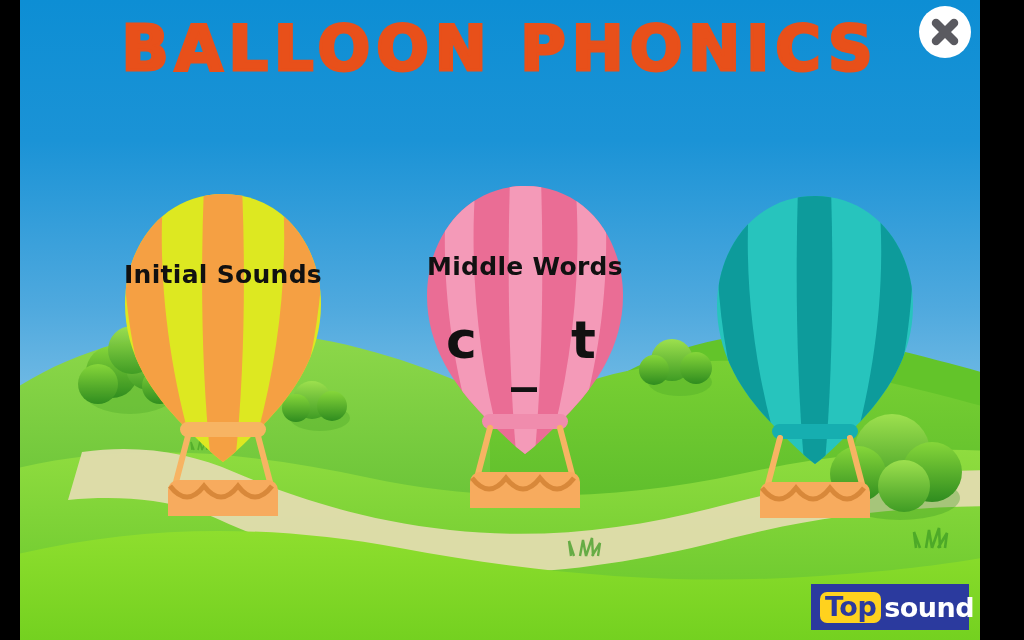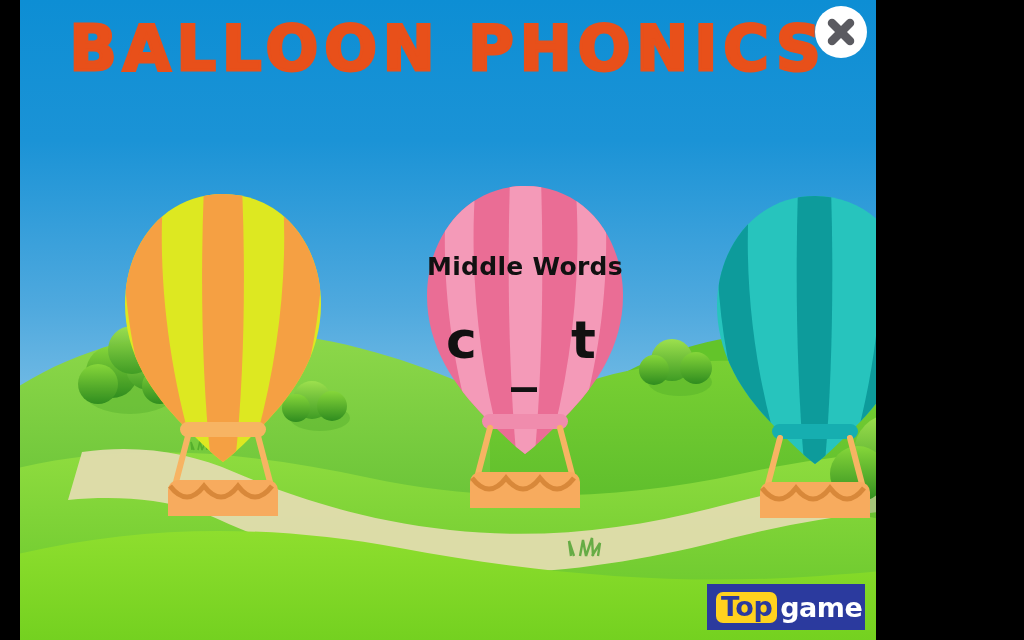--- a/index.html
+++ b/index.html
@@ -2,21 +2,21 @@
 <html><head>
 <meta charset="utf-8">
 <style>
   html,body{margin:0;padding:0;background:#000;}
   body{width:1024px;height:640px;overflow:hidden;
        font-family:"DejaVu Sans","Liberation Sans",sans-serif;}
 
   #stage{position:relative;width:1024px;height:640px;background:#000;overflow:hidden;}
 
   
-  #game{position:absolute;left:20px;top:0;width:856px;height:640px;overflow:hidden;}
+  #game{position:absolute;left:20px;top:0;width:960px;height:640px;overflow:hidden;}
 
   
   .sky{position:absolute;inset:0;
        background:linear-gradient(to bottom,#0d8ed4 0%,#1b93d6 22%,#4fa9de 48%,#8fc9ea 74%,#c3e1f2 92%,#d3e9f5 100%);}
 
   
   .scenery{position:absolute;left:0;top:0;width:984px;height:640px;}
 
   
   .title{position:absolute;left:0;right:0;top:18px;text-align:center;
@@ -170,20 +170,21 @@
         <rect x="72" y="236" width="86" height="15" rx="7.5" fill="#f7b463"></rect>
         <g stroke="#f7b463" stroke-width="6" stroke-linecap="round">
           <line x1="80" y1="250" x2="68" y2="296"></line>
           <line x1="150" y1="250" x2="162" y2="296"></line>
         </g>
         <g>
           <rect x="60" y="294" width="110" height="56" rx="10" fill="#f7ab5e"></rect>
           <path d="M62,300 q17,22 34,0 q17,22 34,0 q17,22 34,0" fill="none" stroke="#d8883a" stroke-width="5"></path>
         </g>
       </svg>
+      <div class="bl-label">Initial Sounds</div>
     </div>
 
     <div class="balloon" style="left:390px;top:178px;">
       <svg width="230" height="330" viewBox="0 0 230 330">
         <defs>
           <clipPath id="clip2">
               <path d="M115,8 C175,8 213,60 213,118 C213,168 186,208 154,240 C138,256 126,268 115,276 C104,268 92,256 76,240 C44,208 17,168 17,118 C17,60 55,8 115,8 Z"></path>
             </clipPath>
         </defs>
         <g clip-path="url(#clip2)">
@@ -240,17 +241,17 @@
       <svg width="52" height="52" viewBox="0 0 52 52">
         <g stroke="#5a5a60" stroke-width="8.5" stroke-linecap="round">
           <line x1="17" y1="17" x2="35" y2="35"></line>
           <line x1="35" y1="17" x2="17" y2="35"></line>
         </g>
       </svg>
     </div>
 
     <div class="logo">
       <span class="logo-top">Top</span>
-      <span class="logo-marks">game</span>
+      <span class="logo-marks">sound</span>
     </div>
 
   </div>
 </div>
 
 </body></html>

